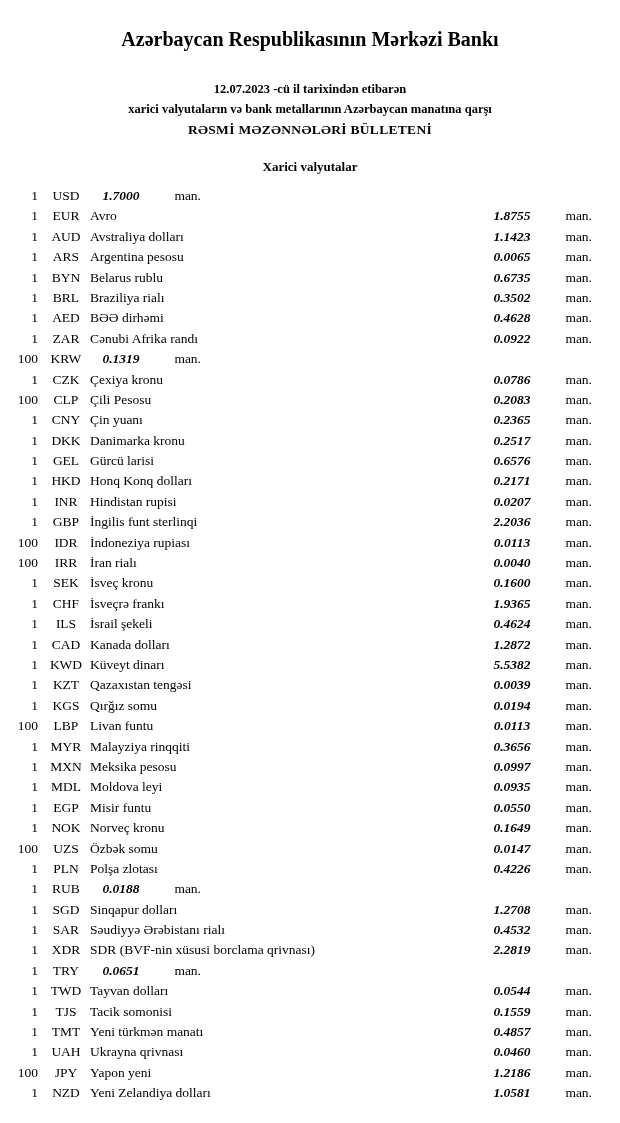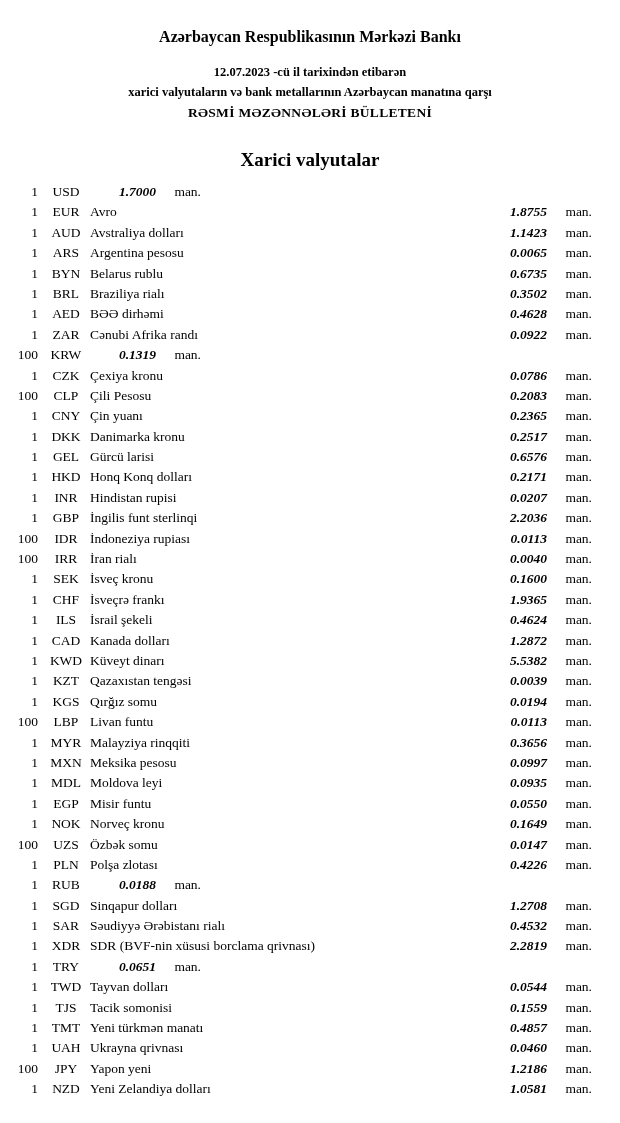--- a/index.html
+++ b/index.html
@@ -16,41 +16,41 @@
     color: #000000;
     font-family: "Liberation Serif", "DejaVu Serif", serif;
     padding: 28px 28px 24px 10px;
   }
   .header {
     text-align: center;
     
     margin-left: 18px;
   }
   .bank-name {
-    font-size: 16px;
+    font-size: 20px;
     font-weight: bold;
-    margin: 0 0 16px 0;
+    margin: 0 0 28px 0;
   }
   .sub-line {
     font-size: 12.5px;
     font-weight: bold;
     line-height: 20px;
   }
   .doc-title {
     font-size: 13.5px;
     font-weight: bold;
     line-height: 22px;
     letter-spacing: 0.3px;
   }
   .section-title {
     text-align: center;
     margin-left: 18px;
-    margin-top: 25px;
+    margin-top: 18px;
     margin-bottom: 11px;
-    font-size: 19px;
+    font-size: 13px;
     font-weight: bold;
   }
   .rates {
     width: 100%;
   }
   .row {
     display: flex;
     align-items: baseline;
     height: 20.4px;
     line-height: 20.4px;
@@ -68,21 +68,21 @@
     text-align: center;
     flex: 0 0 auto;
   }
   .name {
     flex: 1 1 auto;
     margin-left: 4px;
     overflow: hidden;
   }
   .rate {
     width: 70px;
-    text-align: right;
+    text-align: center;
     font-weight: bold;
     font-style: italic;
     flex: 0 0 auto;
   }
   .unit {
     width: 36px;
     margin-left: 9px;
     flex: 0 0 auto;
     text-align: right;
   }

